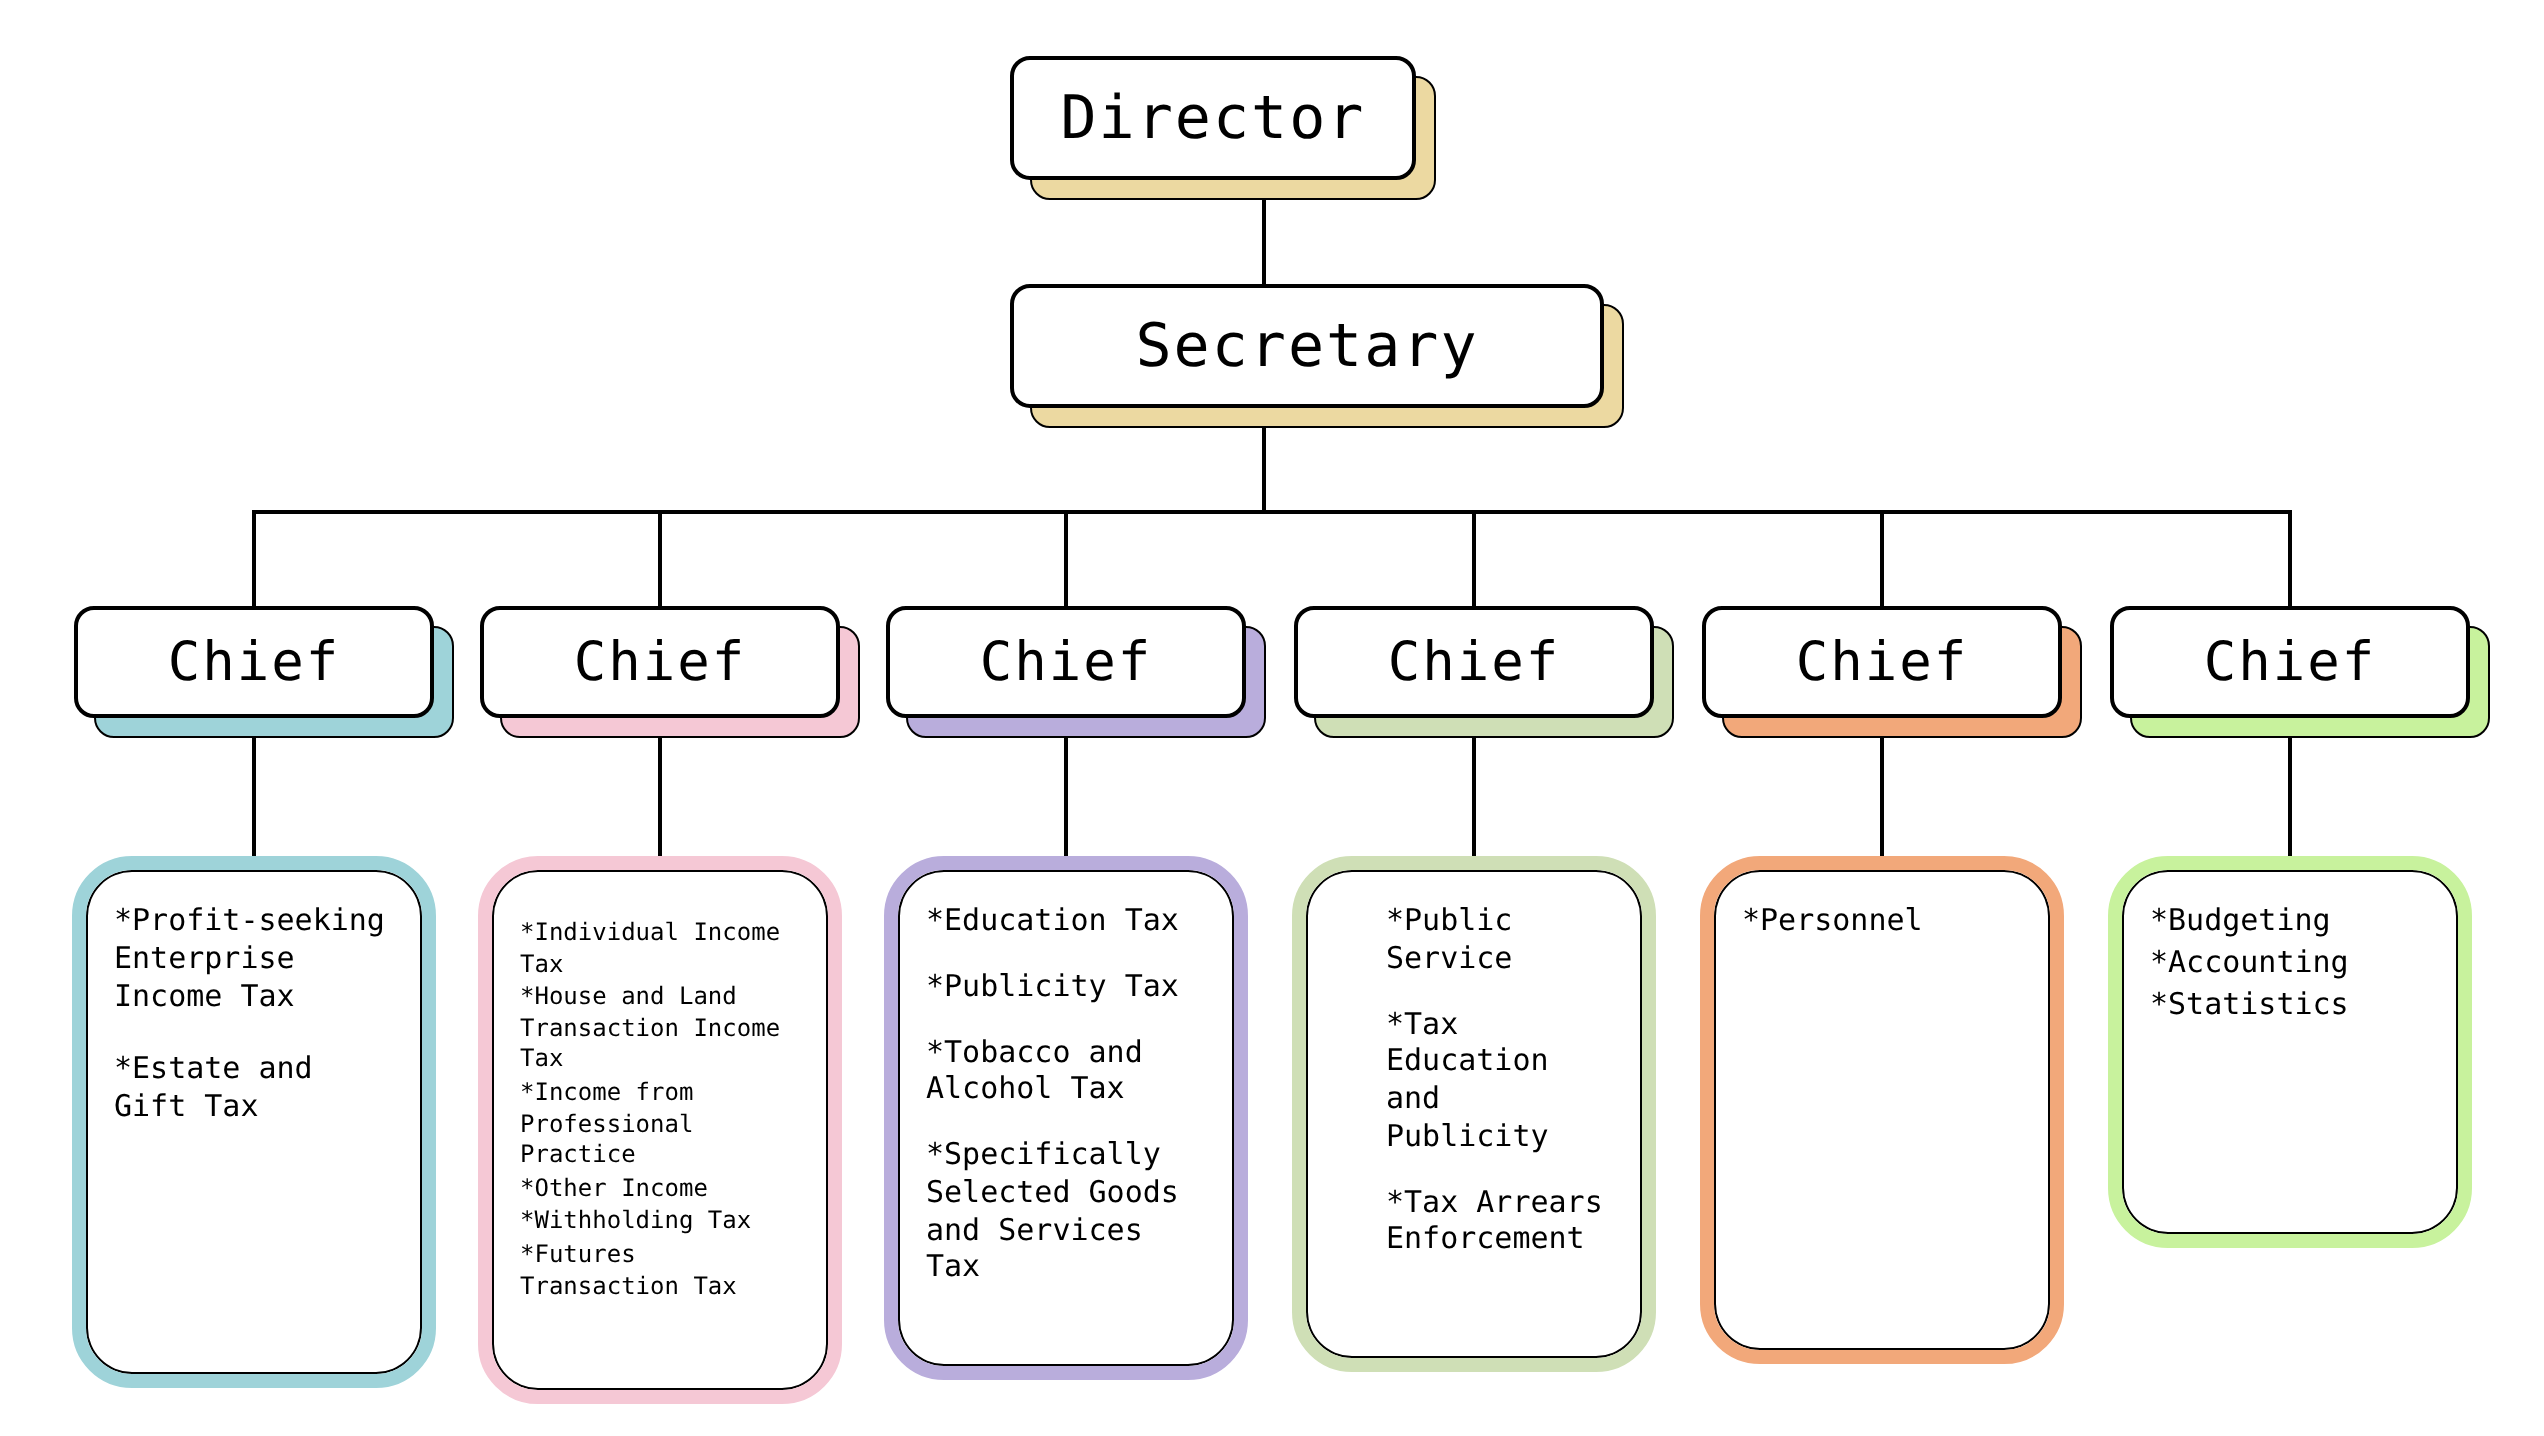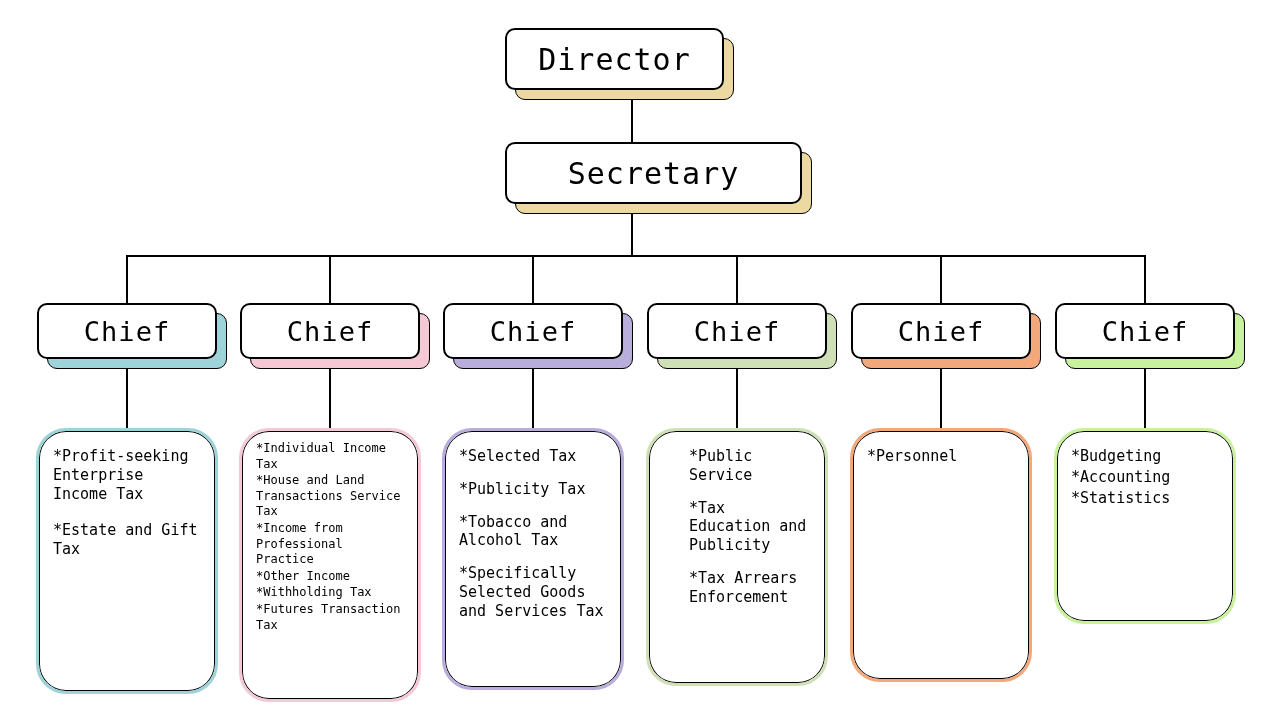--- a/index.html
+++ b/index.html
@@ -31,29 +31,29 @@
     display: flex; align-items: center; justify-content: center;
   }
   .node.top-node .face { font-size: 30px; letter-spacing: 1px; }
   .node.chief-node .face { font-size: 27px; letter-spacing: 1px; }
 
   
   .dept {
     position: absolute;
     box-sizing: border-box;
     background: #fff;
-    border: 3px solid #a21caf;
+    border: 7px solid #a21caf;
     border-radius: 30px;
     box-shadow: inset 0 0 0 1px #000;
     padding: 16px 16px 10px 14px;
     font-size: 15px;
     line-height: 1.25;
   }
   .dept .dept-item { margin: 0 0 18px 0; }
-  .dept-2 { padding-top: 10px; font-size: 12px; line-height: 1.3; }
+  .dept-2 { padding-top: 24px; font-size: 12px; line-height: 1.3; }
   .dept-2 .dept-item { margin-bottom: 1px; }
   .dept-3 .dept-item { margin-bottom: 14px; }
   .dept-4 .dept-item { margin-bottom: 14px; }
   .dept-5 .dept-item { margin-bottom: 0; }
   .dept-6 .dept-item { margin-bottom: 2px; }
 </style>
 </head>
 <body>
 
 <div class="chart">
@@ -69,21 +69,21 @@
   <div class="line" style="left:940px;  top:255px; width:2px; height:48px;"></div>
   <div class="line" style="left:1144px; top:255px; width:2px; height:48px;"></div>
 
   <div class="line" style="left:126px;  top:360px; width:2px; height:68px;"></div>
   <div class="line" style="left:329px;  top:360px; width:2px; height:68px;"></div>
   <div class="line" style="left:532px;  top:360px; width:2px; height:68px;"></div>
   <div class="line" style="left:736px;  top:360px; width:2px; height:68px;"></div>
   <div class="line" style="left:940px;  top:360px; width:2px; height:68px;"></div>
   <div class="line" style="left:1144px; top:360px; width:2px; height:68px;"></div>
 
-  <div class="node top-node" style="left:505px; top:28px; width:219px; height:62px;">
+  <div class="node top-node" style="left:505px; top:28px; width:203px; height:62px;">
     <div class="shadow" style="background: rgb(236, 217, 161);"></div>
     <div class="face">
         <span>Director</span>
       </div>
   </div>
 
   <div class="node top-node" style="left:505px; top:142px; width:297px; height:62px;">
     <div class="shadow" style="background: rgb(236, 217, 161);"></div>
     <div class="face">
         <span>Secretary</span>
@@ -127,29 +127,29 @@
       </div>
   </div>
 
   <div class="dept dept-1" style="left: 36px; top: 428px; width: 182px; height: 266px; border-color: rgb(158, 211, 217);">
     <div class="dept-item">*Profit-seeking Enterprise Income Tax</div>
     <div class="dept-item">*Estate and Gift Tax</div>
   </div>
 
   <div class="dept dept-2" style="left: 239px; top: 428px; width: 182px; height: 274px; border-color: rgb(245, 200, 213);">
     <div class="dept-item">*Individual Income Tax</div>
-    <div class="dept-item">*House and Land Transactions Service Tax</div>
+    <div class="dept-item">*House and Land Transaction Income Tax</div>
     <div class="dept-item">*Income from Professional Practice</div>
     <div class="dept-item">*Other Income</div>
     <div class="dept-item">*Withholding Tax</div>
     <div class="dept-item">*Futures Transaction Tax</div>
   </div>
 
   <div class="dept dept-3" style="left: 442px; top: 428px; width: 182px; height: 262px; border-color: rgb(185, 173, 220);">
-    <div class="dept-item">*Selected Tax</div>
+    <div class="dept-item">*Education Tax</div>
     <div class="dept-item">*Publicity Tax</div>
     <div class="dept-item">*Tobacco and Alcohol Tax</div>
     <div class="dept-item">*Specifically Selected Goods and Services Tax</div>
   </div>
 
   <div class="dept dept-4" style="left: 646px; top: 428px; width: 182px; height: 258px; border-color: rgb(207, 223, 182); padding-left: 40px;">
     <div class="dept-item">*Public Service</div>
     <div class="dept-item">*Tax Education and Publicity</div>
     <div class="dept-item">*Tax Arrears Enforcement</div>
   </div>

